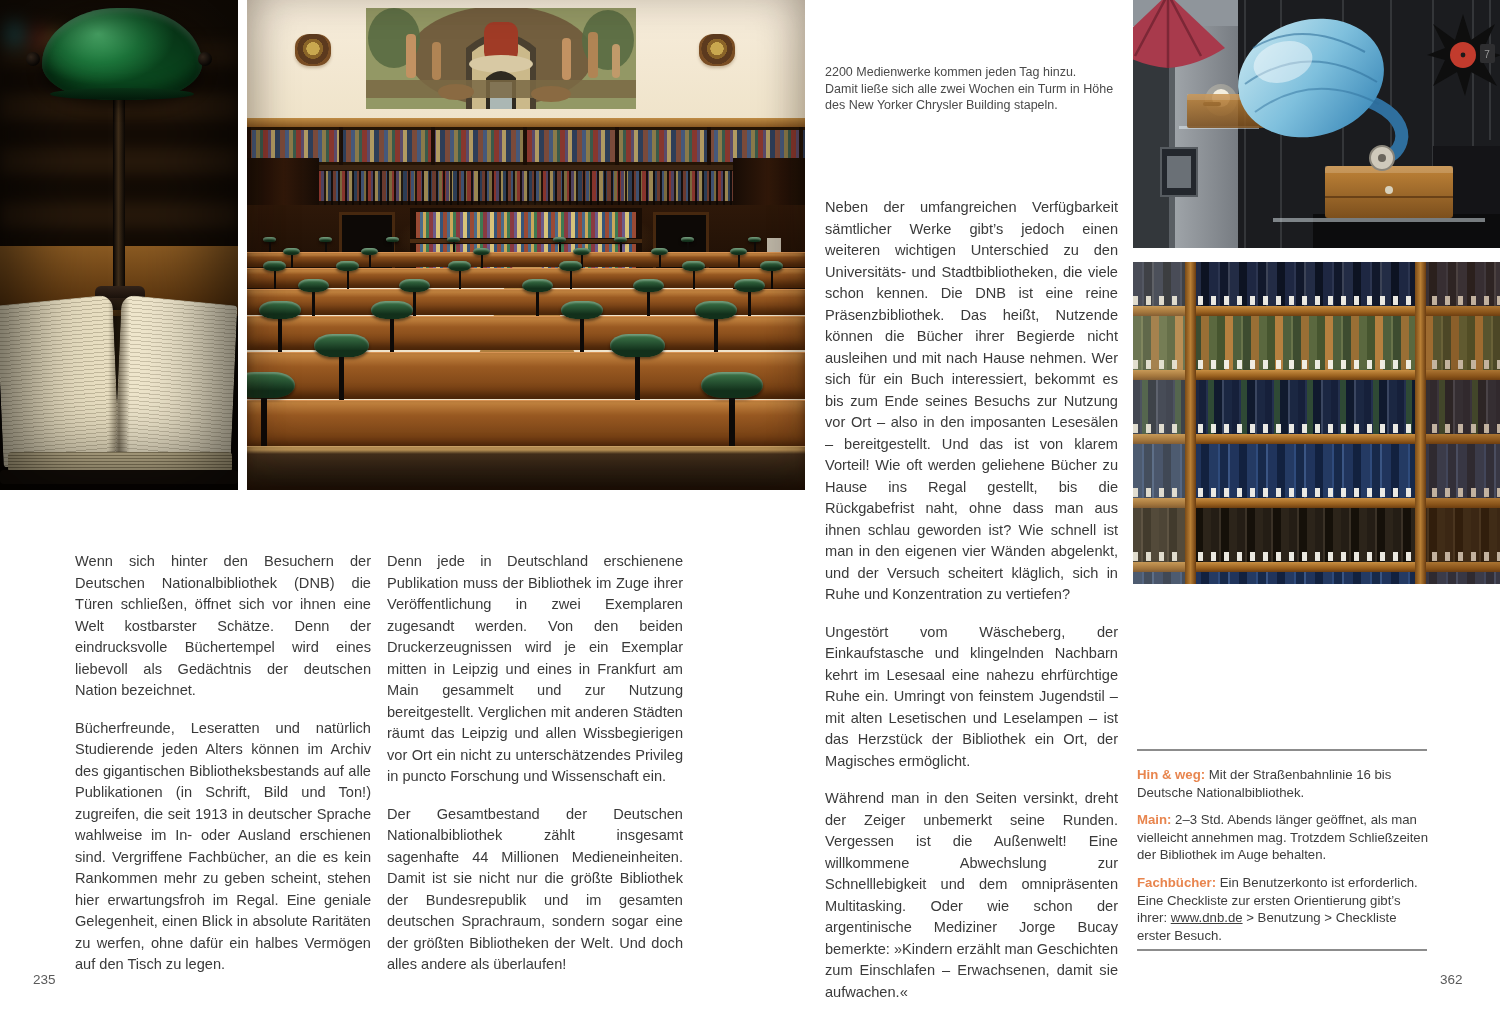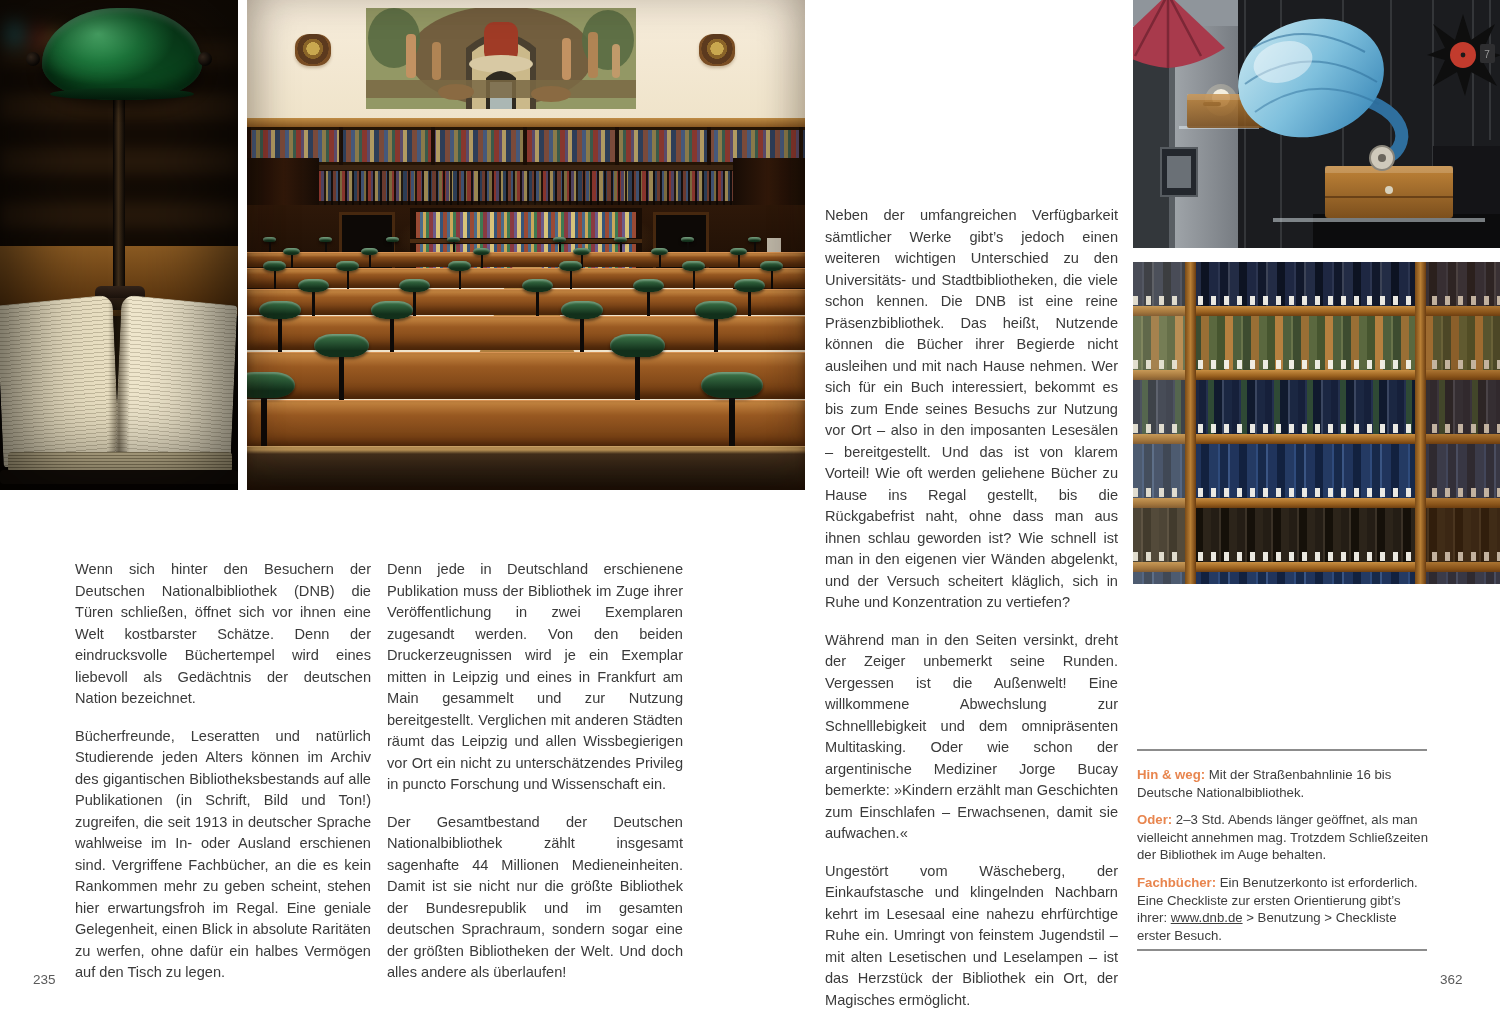--- a/index.html
+++ b/index.html
@@ -4,21 +4,21 @@
 <style>
   html,body{margin:0;padding:0;background:#ffffff;}
   body{font-family:"Liberation Sans", sans-serif;}
   .page{position:relative;width:1500px;height:1025px;background:#ffffff;overflow:hidden;}
   figure{margin:0;}
   .photo{position:absolute;overflow:hidden;background:#111;}
   .abs{position:absolute;}
 
   
   .col{position:absolute;width:296px;color:#3a3a3a;font-size:14.6px;line-height:21.5px;text-align:justify;}
-  .col p{margin:8px 0 16px 0;}
+  .col p{margin:0 0 16px 0;}
   #col1{left:75px;top:551px;}
   #col2{left:387px;top:551px;}
   #col3{left:825px;top:197px;width:293px;}
   .caption{position:absolute;left:825px;top:64px;width:290px;font-size:12.5px;line-height:16.5px;color:#4a4a4a;white-space:pre-line;}
 
   
   .fazit{position:absolute;left:1137px;top:652px;width:290px;height:81px;background:#0f64aa;color:#fff;
          box-sizing:border-box;padding:19px 17px;font-weight:bold;font-size:12.5px;line-height:21px;
          letter-spacing:.9px;word-spacing:3px;text-align:justify;}
   .rule{position:absolute;left:1137px;width:290px;border:none;border-top:2px solid #8c8c8c;margin:0;}
@@ -320,33 +320,36 @@
           <div class="po" style="width: 6px; height: 48px;"></div>
         </div>
         <div class="lamp" style="left: 454px; top: 372px; width: 62px;">
           <div class="sh" style="width: 62px; height: 26px;"></div>
           <div class="po" style="width: 6px; height: 48px;"></div>
         </div>
       </div>
     <div class="abs vig"></div>
   </figure>
 
+  <div class="caption">2200 Medienwerke kommen jeden Tag hinzu.
+Damit ließe sich alle zwei Wochen ein Turm in Höhe
+des New Yorker Chrysler Building stapeln.</div>
 
   <div class="col" id="col1">
     <p>Wenn sich hinter den Besuchern der Deutschen Nationalbibliothek (DNB) die Türen schließen, öffnet sich vor ihnen eine Welt kostbarster Schätze. Denn der eindrucksvolle Büchertempel wird eines liebevoll als Gedächtnis der deutschen Nation bezeichnet.</p>
     <p>Bücherfreunde, Leseratten und natürlich Studierende jeden Alters können im Archiv des gigantischen Bibliotheksbestands auf alle Publikationen (in Schrift, Bild und Ton!) zugreifen, die seit 1913 in deutscher Sprache wahlweise im In- oder Ausland erschienen sind. Vergriffene Fachbücher, an die es kein Rankommen mehr zu geben scheint, stehen hier erwartungsfroh im Regal. Eine geniale Gelegenheit, einen Blick in absolute Raritäten zu werfen, ohne dafür ein halbes Vermögen auf den Tisch zu legen.</p>
   </div>
   <div class="col" id="col2">
     <p>Denn jede in Deutschland erschienene Publikation muss der Bibliothek im Zuge ihrer Veröffentlichung in zwei Exemplaren zugesandt werden. Von den beiden Druckerzeugnissen wird je ein Exemplar mitten in Leipzig und eines in Frankfurt am Main gesammelt und zur Nutzung bereitgestellt. Verglichen mit anderen Städten räumt das Leipzig und allen Wissbegierigen vor Ort ein nicht zu unterschätzendes Privileg in puncto Forschung und Wissenschaft ein.</p>
     <p>Der Gesamtbestand der Deutschen Nationalbibliothek zählt insgesamt sagenhafte 44 Millionen Medieneinheiten. Damit ist sie nicht nur die größte Bibliothek der Bundesrepublik und im gesamten deutschen Sprachraum, sondern sogar eine der größten Bibliotheken der Welt. Und doch alles andere als überlaufen!</p>
   </div>
   <div class="col" id="col3">
     <p>Neben der umfangreichen Verfügbarkeit sämtlicher Werke gibt’s jedoch einen weiteren wichtigen Unterschied zu den Universitäts- und Stadtbibliotheken, die viele schon kennen. Die DNB ist eine reine Präsenzbibliothek. Das heißt, Nutzende können die Bücher ihrer Begierde nicht ausleihen und mit nach Hause nehmen. Wer sich für ein Buch interessiert, bekommt es bis zum Ende seines Besuchs zur Nutzung vor Ort – also in den imposanten Lesesälen – bereitgestellt. Und das ist von klarem Vorteil! Wie oft werden geliehene Bücher zu Hause ins Regal gestellt, bis die Rückgabefrist naht, ohne dass man aus ihnen schlau geworden ist? Wie schnell ist man in den eigenen vier Wänden abgelenkt, und der Versuch scheitert kläglich, sich in Ruhe und Konzentration zu vertiefen?</p>
+    <p>Ungestört vom Wäscheberg, der Einkaufstasche und klingelnden Nachbarn kehrt im Lesesaal eine nahezu ehrfürchtige Ruhe ein. Umringt von feinstem Jugendstil – mit alten Lesetischen und Leselampen – ist das Herzstück der Bibliothek ein Ort, der Magisches ermöglicht.</p>
     <p>Während man in den Seiten versinkt, dreht der Zeiger unbemerkt seine Runden. Vergessen ist die Außenwelt! Eine willkommene Abwechslung zur Schnelllebigkeit und dem omnipräsenten Multitasking. Oder wie schon der argentinische Mediziner Jorge Bucay bemerkte: »Kindern erzählt man Geschichten zum Einschlafen – Erwachsenen, damit sie aufwachen.«</p>
-    <p>Ungestört vom Wäscheberg, der Einkaufstasche und klingelnden Nachbarn kehrt im Lesesaal eine nahezu ehrfürchtige Ruhe ein. Umringt von feinstem Jugendstil – mit alten Lesetischen und Leselampen – ist das Herzstück der Bibliothek ein Ort, der Magisches ermöglicht.</p>
   </div>
 
   <figure class="photo" id="ph-gramo">
     <svg width="367" height="248" viewBox="0 0 367 248">
       <defs>
         <linearGradient id="wallg" x1="0" y1="0" x2="1" y2="0">
             <stop offset="0" stop-color="#b9bec2"></stop>
             <stop offset="1" stop-color="#777c82"></stop>
           </linearGradient>
         <linearGradient id="horng" x1="0" y1="0" x2="1" y2="1">
@@ -436,21 +439,21 @@
     <div class="tintR"></div>
     <div class="divv" style="left:52px;"></div>
     <div class="divv" style="left:282px;"></div>
   </figure>
 
 
   <hr class="rule" id="rule-top">
 
   <div class="info">
     <p><span class="lbl">Hin &amp; weg:</span> <span>Mit der Straßenbahnlinie 16 bis Deutsche Nationalbibliothek.</span></p>
-    <p><span class="lbl">Oder:</span> <span>2–3 Std. Abends länger geöffnet, als man vielleicht annehmen mag. Trotzdem Schließzeiten der Bibliothek im Auge behalten.</span></p>
+    <p><span class="lbl">Main:</span> <span>2–3 Std. Abends länger geöffnet, als man vielleicht annehmen mag. Trotzdem Schließzeiten der Bibliothek im Auge behalten.</span></p>
     <p><span class="lbl">Fachbücher:</span> <span>Ein Benutzerkonto ist erforderlich. Eine Checkliste zur ersten Orientierung gibt’s ihrer: </span><a>www.dnb.de</a><span> &gt; Benutzung &gt; Checkliste erster Besuch.</span></p>
   </div>
 
   <hr class="rule" id="rule-bottom">
 
   <div class="pagenum" id="pg-l">235</div>
   <div class="pagenum" id="pg-r">362</div>
 
 </div>
 

